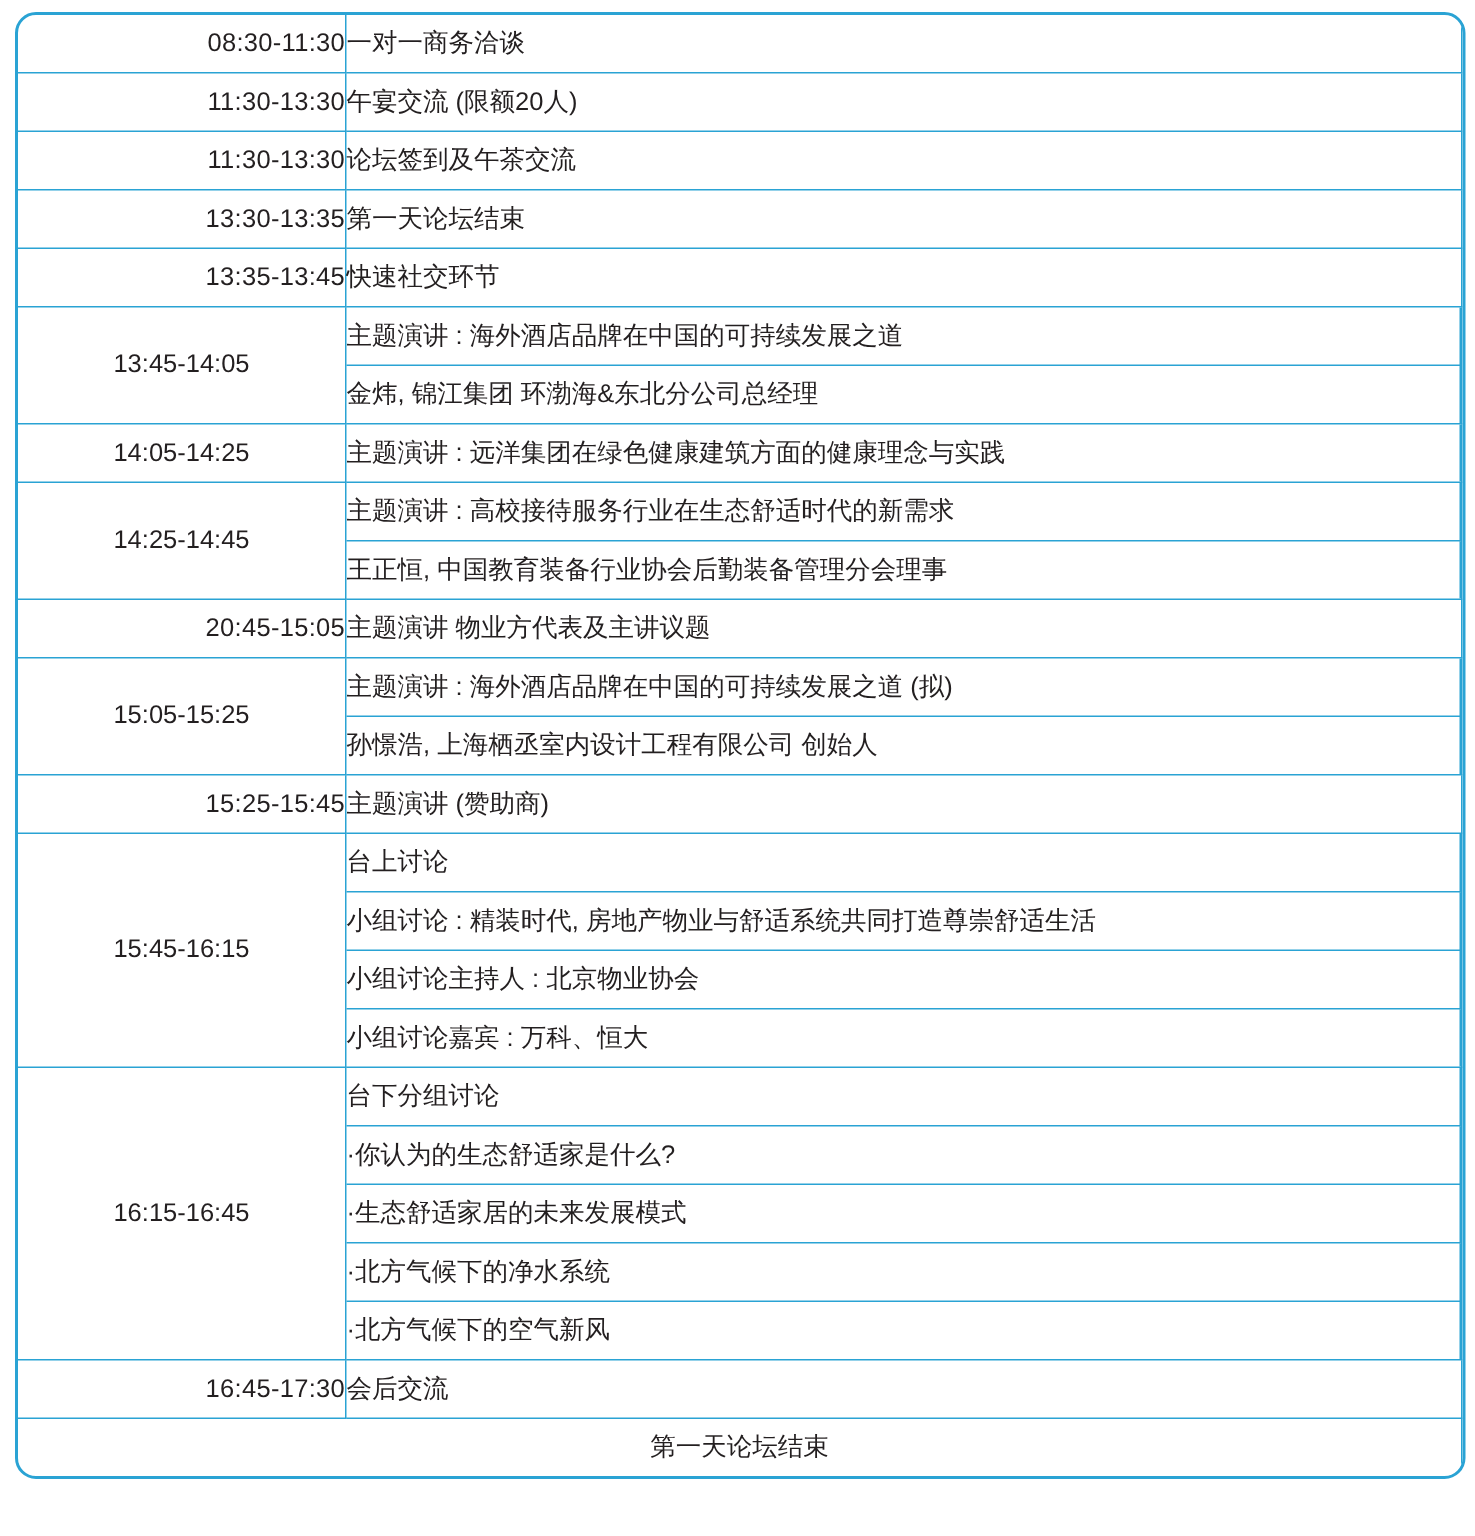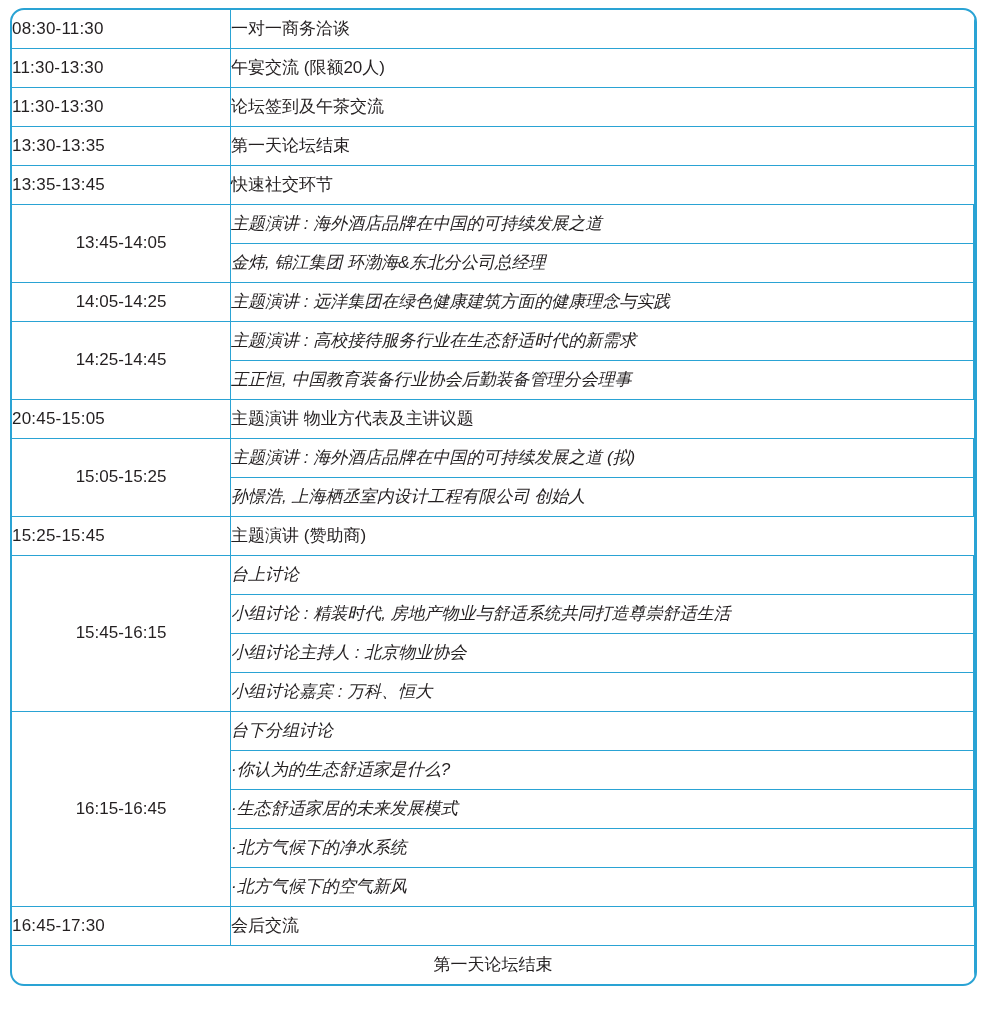--- a/index.html
+++ b/index.html
@@ -44,21 +44,21 @@
     vertical-align: middle;
     font-size: 17px;
     line-height: 1.3;
     height: 38px;
   }
   table.schedule tr:last-child td {
     border-bottom: none;
   }
   td.time {
     width: 218px;
-    text-align: left;
+    text-align: right;
     border-right: 1px solid #2aa3d4;
     padding: 4px 0;
     font-size: 17px;
     letter-spacing: 0.2px;
   }
   td.desc {
     padding: 6px 0 6px 22px;
     text-align: left;
     border-right: none;
     font-size: 17.5px;
@@ -67,21 +67,20 @@
     text-align: center;
     border-right: none;
     border-bottom: none;
     padding: 9px 0;
     font-size: 17.5px;
     margin-top: 40px;
   }
   .sub-table {
     width: 100%;
     border-collapse: collapse;
-    font-style: italic;
   }
   .sub-table td {
     border-right: none;
     border-bottom: 1px solid #2aa3d4;
     padding: 6px 0 6px 22px;
     height: 38px;
   }
   .sub-table tr:last-child td {
     border-bottom: none;
   }

